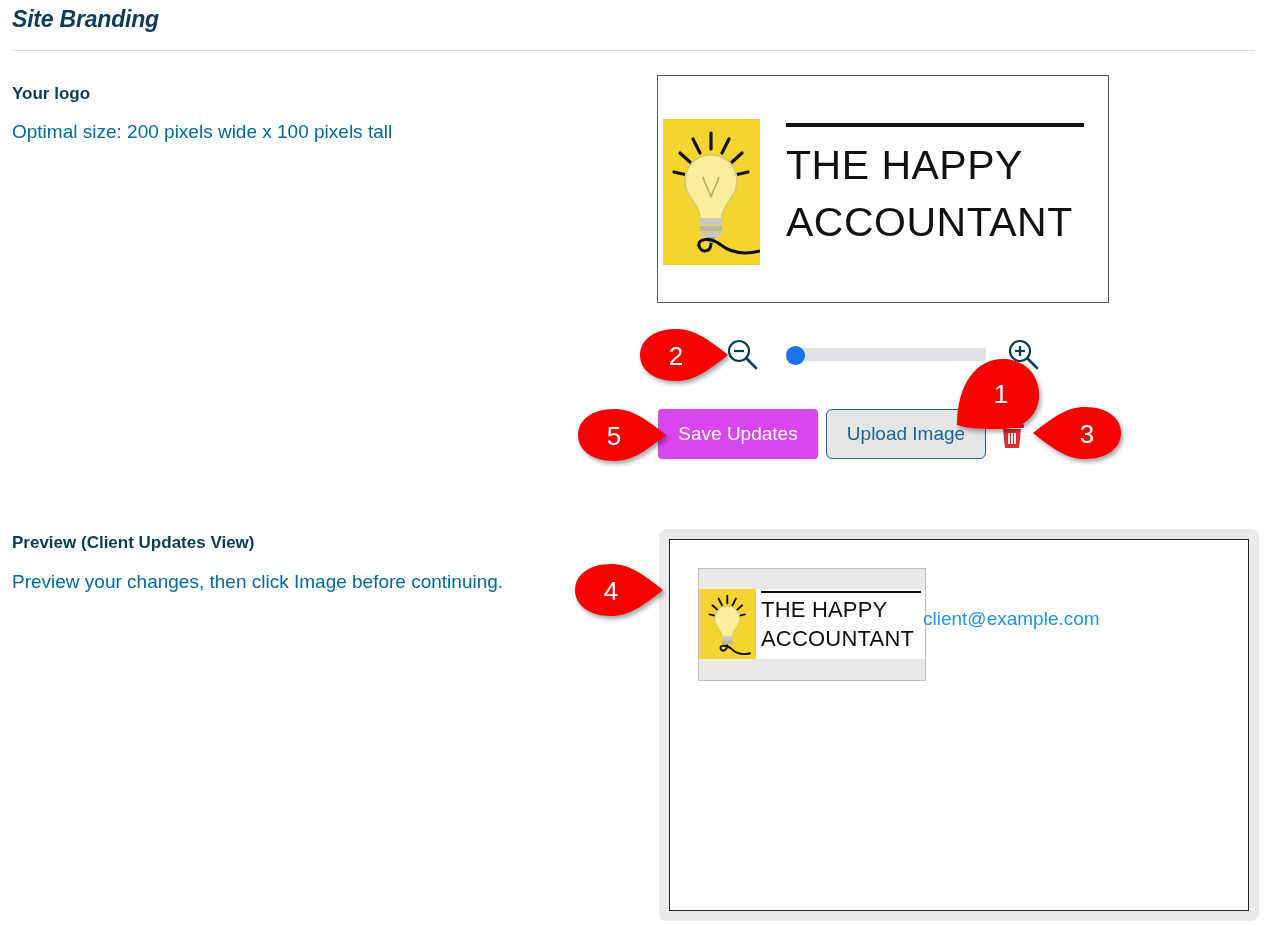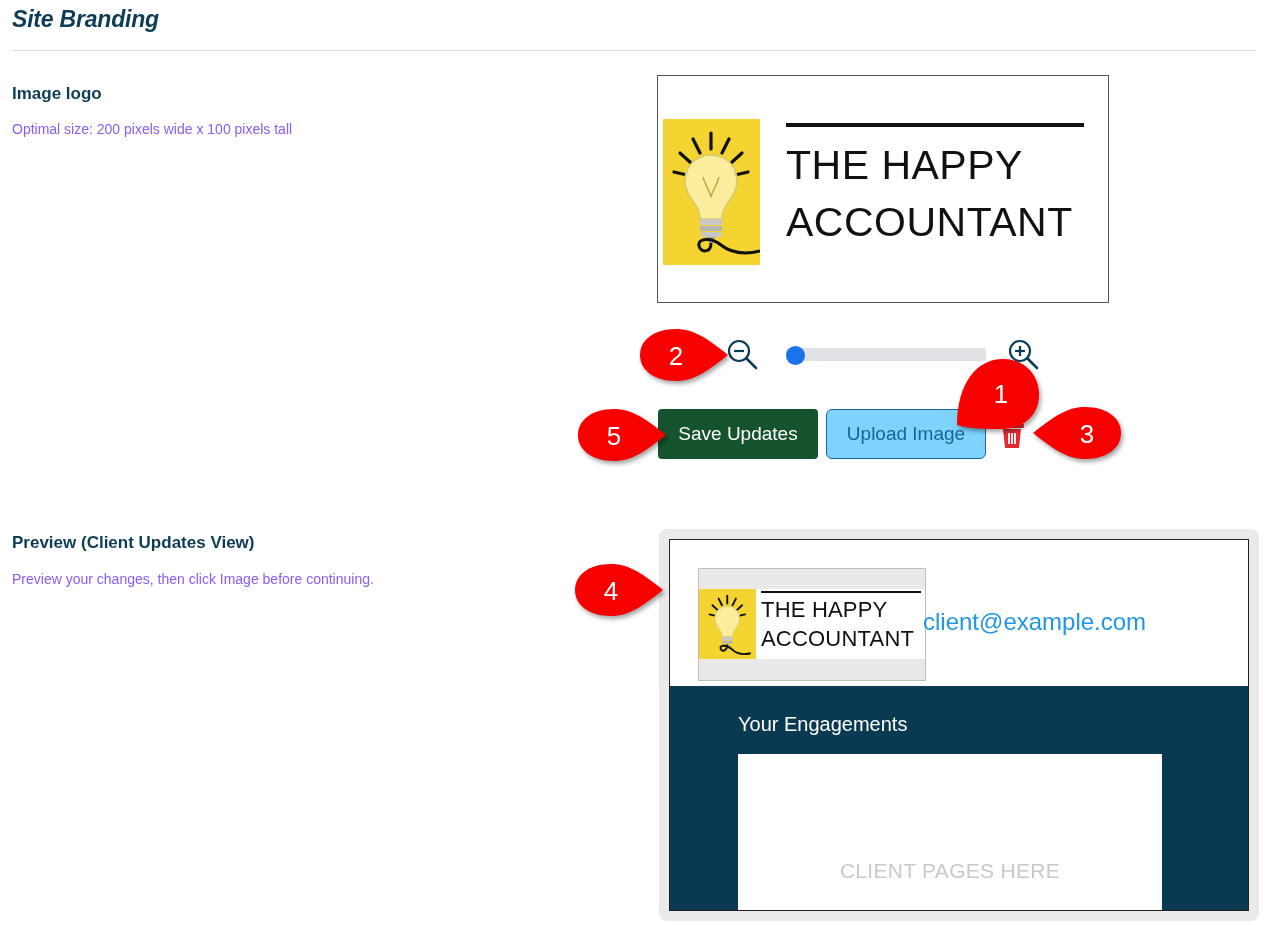--- a/index.html
+++ b/index.html
@@ -40,22 +40,22 @@
   
   .section-label {
     position: absolute;
     font-size: 17px;
     font-weight: bold;
     color: #0d3c55;
     white-space: nowrap;
   }
   .section-desc {
     position: absolute;
-    font-size: 14px;
-    color: #8b5cf6;
+    font-size: 19px;
+    color: #0369a1;
     white-space: nowrap;
   }
   #logo-label  { left: 12px; top: 84px; }
   #logo-desc   { left: 12px; top: 121px; }
   #prev-label  { left: 12px; top: 533px; }
   #prev-desc   { left: 12px; top: 571px; }
 
   
   .logo-frame {
     position: absolute;
@@ -138,35 +138,35 @@
     background: #1a73e8;
   }
 
   
   .btn-save {
     position: absolute;
     left: 658px;
     top: 409px;
     width: 160px;
     height: 50px;
-    background: #14532d;
+    background: #d946ef;
     color: #ffffff;
     border: none;
     border-radius: 4px;
     font-family: "Liberation Sans", sans-serif;
     font-size: 19px;
     cursor: pointer;
   }
   .btn-upload {
     position: absolute;
     left: 826px;
     top: 409px;
     width: 160px;
     height: 50px;
-    background: #7dd3fc;
+    background: #e5e5e5;
     color: #1a6496;
     border: 1px solid #1a6496;
     border-radius: 6px;
     font-family: "Liberation Sans", sans-serif;
     font-size: 19px;
     cursor: pointer;
   }
   .btn-trash {
     position: absolute;
     left: 999px;
@@ -260,21 +260,21 @@
     font-size: 22px;
     line-height: 1.32;
     color: #111111;
     white-space: pre-line;
     letter-spacing: 0.2px;
   }
   .portal-email {
     position: absolute;
     left: 253px;
     top: 68px;
-    font-size: 24px;
+    font-size: 19px;
     color: #2196e3;
   }
   .portal-body {
     position: absolute;
     left: 0;
     top: 146px;
     right: 0;
     bottom: 0;
     background: #0a3a51;
   }
@@ -322,21 +322,21 @@
   #callout-3 { left: 1031px; top: 405px; }
   #callout-4 { left: 573px; top: 562px; }
   #callout-5 { left: 576px; top: 407px; }
 </style>
 </head>
 <body>
 
 <div class="page-title">Site Branding</div>
 <div class="title-rule"></div>
 
-<div class="section-label" id="logo-label">Image logo</div>
+<div class="section-label" id="logo-label">Your logo</div>
 <div class="section-desc" id="logo-desc">Optimal size: 200 pixels wide x 100 pixels tall</div>
 
 <div class="logo-frame">
   <div class="logo-art">
     <div class="bulb-tile">
       <svg class="bulb-svg" width="97" height="146" viewBox="0 0 97 146">
         <g stroke="#111111" stroke-width="3.2" stroke-linecap="round">
           <line x1="48" y1="14" x2="48" y2="30"></line>
           <line x1="30" y1="20" x2="37" y2="34"></line>
           <line x1="66" y1="20" x2="59" y2="34"></line>
@@ -423,26 +423,20 @@
             </svg>
           </div>
           <div class="portal-logo-rule"></div>
           <div class="portal-logo-word">THE HAPPY
 ACCOUNTANT</div>
         </div>
       </div>
       <div class="portal-email">client@example.com</div>
     </div>
 
-    <div class="portal-body">
-      <div class="portal-body-title">Your Engagements</div>
-      <div class="portal-card">
-        <div class="portal-card-text">CLIENT PAGES HERE</div>
-      </div>
-    </div>
 
   </div>
 </div>
 
 <div class="callout" id="callout-1">
   <svg width="86" height="78" viewBox="0 0 86 78">
     <path d="M2 72 C2 30 22 6 48 6 C70 6 84 22 84 42 C84 62 68 76 48 76 C30 76 14 76 2 72 Z" fill="#f60000"></path>
     <text class="num" x="46" y="50" text-anchor="middle">1</text>
   </svg>
 </div>

